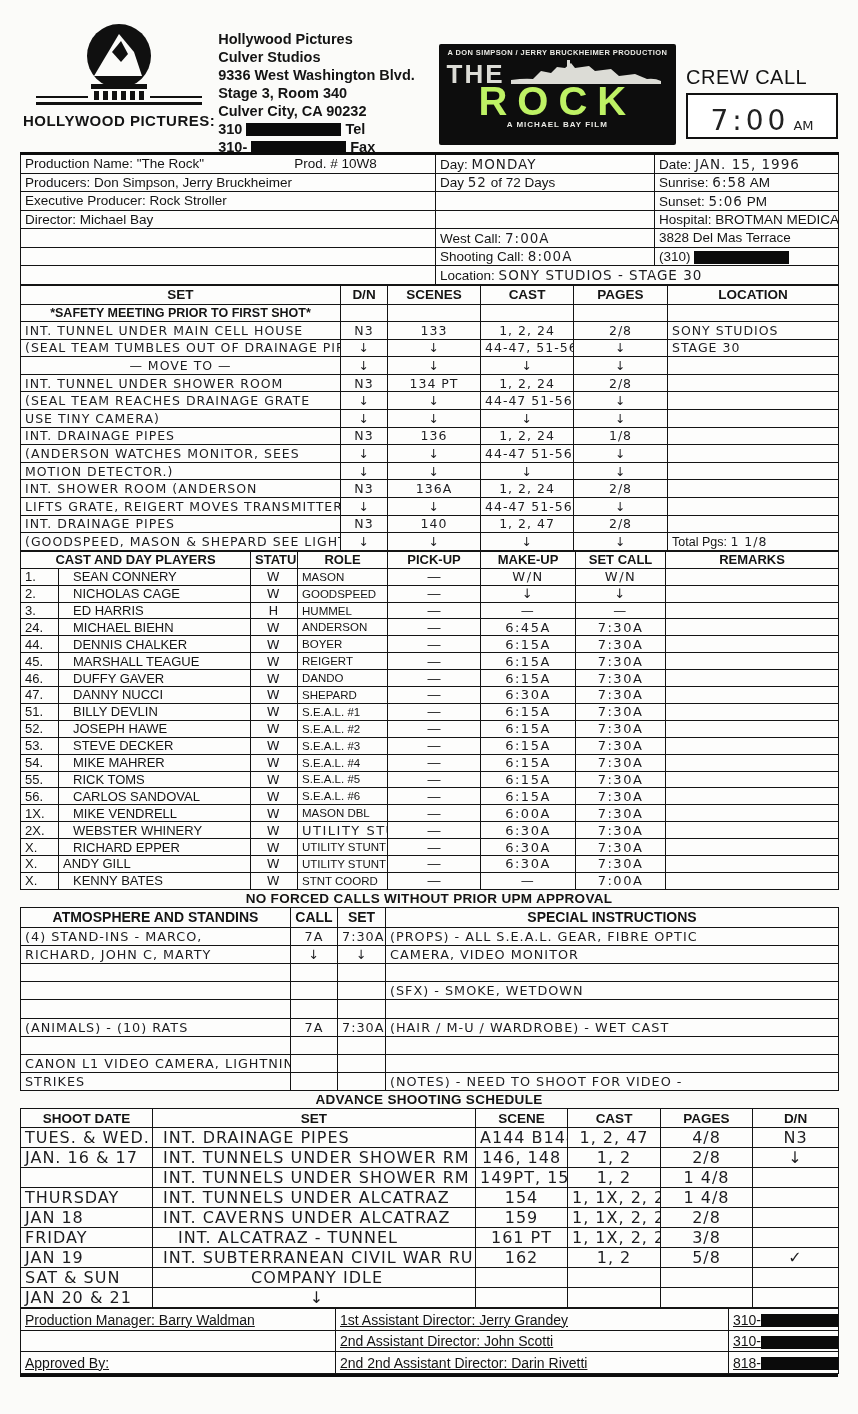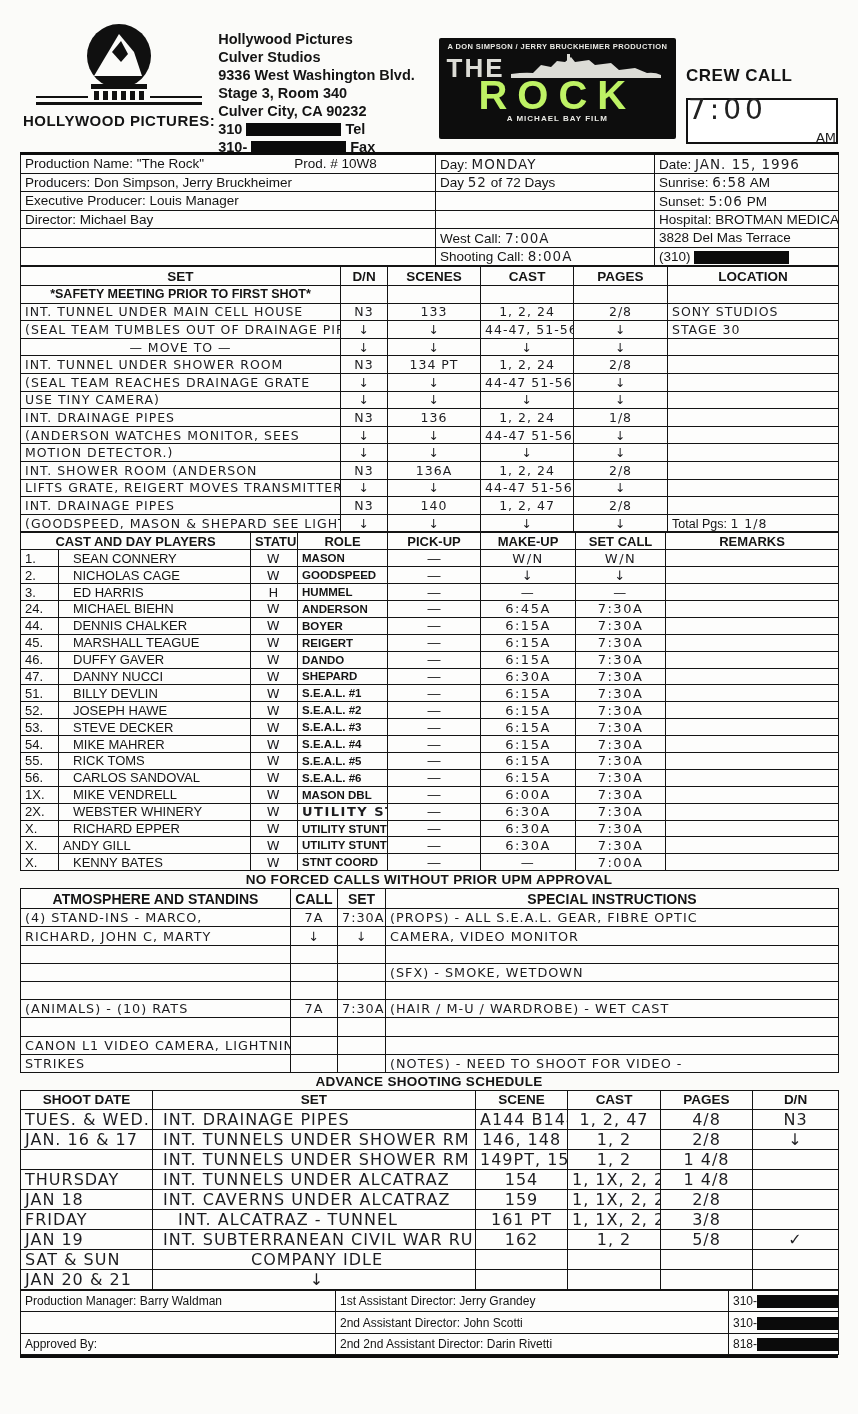--- a/index.html
+++ b/index.html
@@ -8,30 +8,30 @@
   .content{position:absolute;left:20px;top:18px;width:818px;}
 
   
   .hdr{display:flex;align-items:flex-start;height:134px;}
   .logoblk{width:205px;text-align:center;}
   .logoname{font-weight:800;font-size:15px;letter-spacing:.5px;margin-top:-2px;}
   .addr{width:228px;font-weight:700;font-size:14.5px;line-height:18px;padding-top:12px;}
   .addr .tline{display:flex;align-items:center;gap:4px;}
   .redact{display:inline-block;background:#0b0b0b;height:13px;vertical-align:middle;}
   .r85{width:95px;} .r95{width:95px;} .r72{width:92px;}
-  .rocklogo{width:245px;height:101px;background:#0d0d0d;color:#e9e9e4;margin-top:20px;
+  .rocklogo{width:245px;height:101px;background:#0d0d0d;color:#e9e9e4;margin-top:26px;
             padding:4px 8px 2px 8px;box-sizing:border-box;border-radius:2px;}
   .rl-credit{font-size:7.5px;font-weight:700;letter-spacing:.4px;text-align:center;white-space:nowrap;}
   .rl-mid{display:flex;align-items:flex-end;gap:6px;margin-top:2px;}
   .rl-the{font-size:26px;font-weight:800;letter-spacing:2px;line-height:22px;color:#dcdcd6;}
   .rl-rock{font-size:40px;font-weight:800;letter-spacing:10px;line-height:36px;color:#bef264;margin-top:-2px;text-align:center;}
   .rl-film{font-size:8px;font-weight:700;letter-spacing:1px;text-align:center;margin-top:1px;}
   .crewblk{flex:1;padding-top:48px;padding-left:10px;}
-  .cc-label{font-weight:700;font-size:17px;letter-spacing:.5px;margin-bottom:12px;}
-  .cc-box{width:148px;height:42px;border:2.5px solid #111;display:flex;align-items:flex-start;justify-content:center;gap:4px;background:#fff;flex-direction:column;}
+  .cc-label{font-weight:400;font-size:20px;letter-spacing:.5px;margin-bottom:4px;}
+  .cc-box{width:148px;height:42px;border:2.5px solid #111;display:flex;align-items:flex-end;justify-content:center;gap:4px;background:#fff;}
   .cc-time{font-family:"DejaVu Sans",sans-serif;font-size:28px;letter-spacing:4px;color:#222;}
   .cc-ampm{font-family:"DejaVu Sans",sans-serif;font-size:13px;align-self:flex-end;margin-bottom:4px;color:#222;}
 
   
   table{border-collapse:collapse;table-layout:fixed;width:818px;background:#fdfdfc;}
   td,th{border:1.6px solid #141414;padding:0 4px;overflow:hidden;white-space:nowrap;
         font-size:13px;vertical-align:middle;}
   th{font-weight:700;text-align:center;}
   .heavy{border-top:3px solid #0c0c0c;}
   .hw{font-family:"DejaVu Sans",sans-serif;letter-spacing:1px;color:#1d1d20;}
@@ -45,37 +45,37 @@
 
   
   .settbl td{height:16.6px;font-size:12.5px;}
   .settbl th{height:18px;font-size:13.5px;}
   .settbl .hw{font-size:12.5px;}
   .safety{font-weight:700;text-align:center;font-size:13px;}
 
   
   .casttbl td{height:15.9px;font-size:13px;}
   .casttbl th{height:16px;font-size:13px;}
-  .casttbl .rolec{font-size:11.5px;font-weight:700;}
+  .casttbl .rolec{font-size:11.5px;font-weight:400;}
   .casttbl .hw{font-size:13px;letter-spacing:1.5px;}
   .thsmall{font-size:9px;}
 
   .banner{font-weight:800;font-size:13.5px;text-align:center;height:17px;line-height:17px;letter-spacing:.3px;}
 
   
   .atm td{height:17.2px;font-size:12.8px;}
   .atm th{height:19px;font-size:14px;}
   .atm .hw{font-size:12.8px;}
 
   
   .adv td{height:17.2px;font-size:16px;}
   .adv th{height:18px;font-size:13.5px;}
 
   
-  .foot td{height:20.5px;font-size:12px;}
+  .foot td{height:20.5px;font-size:14px;text-decoration:underline;}
   .phone{text-align:right;}
   .footwrap{border-bottom:3px solid #0c0c0c;}
 </style>
 </head>
 <body>
 
 <div class="page">
   <div class="content">
 
     <div class="hdr">
@@ -161,38 +161,42 @@
         </td>
         <td><span class="pl">Day:</span> <span class="hw">MONDAY</span></td>
         <td><span class="pl">Date:</span> <span class="hw">JAN. 15, 1996</span></td>
       </tr>
       <tr>
         <td>Producers: Don Simpson, Jerry Bruckheimer</td>
         <td><span class="pl">Day</span> <span class="hw">52</span> <span class="pl">of  72  Days</span></td>
         <td><span class="pl">Sunrise:</span> <span class="hw">6:58</span> <span class="pl">AM</span></td>
       </tr>
       <tr>
-        <td>Executive Producer: Louis Manager</td>
+        <td>Executive Producer: Rock Stroller</td>
         <td></td>
         <td><span class="pl">Sunset:</span> <span class="hw">5:06</span> <span class="pl">PM</span></td>
       </tr>
       <tr>
         <td>Director: Michael Bay</td>
         <td></td>
         <td>Hospital: BROTMAN MEDICAL</td>
       </tr>
       <tr>
         <td></td>
         <td><span class="pl">West Call:</span> <span class="hw">7:00A</span></td>
         <td>3828 Del Mas Terrace</td>
       </tr>
       <tr>
         <td></td>
         <td><span class="pl">Shooting Call:</span> <span class="hw">8:00A</span></td>
         <td><span class="pl">(310)</span> <span class="redact r95"></span></td>
+      </tr>
+      <tr>
+        <td></td>
+        <td colspan="2"><span class="pl">Location:</span> <span class="hw">SONY STUDIOS - STAGE 30</span></td>
       </tr>
     </tbody>
       </table>
 
     <table class="settbl">
       <colgroup>
           <col style="width:320px">
           <col style="width:47px">
           <col style="width:93px">
           <col style="width:93px">

